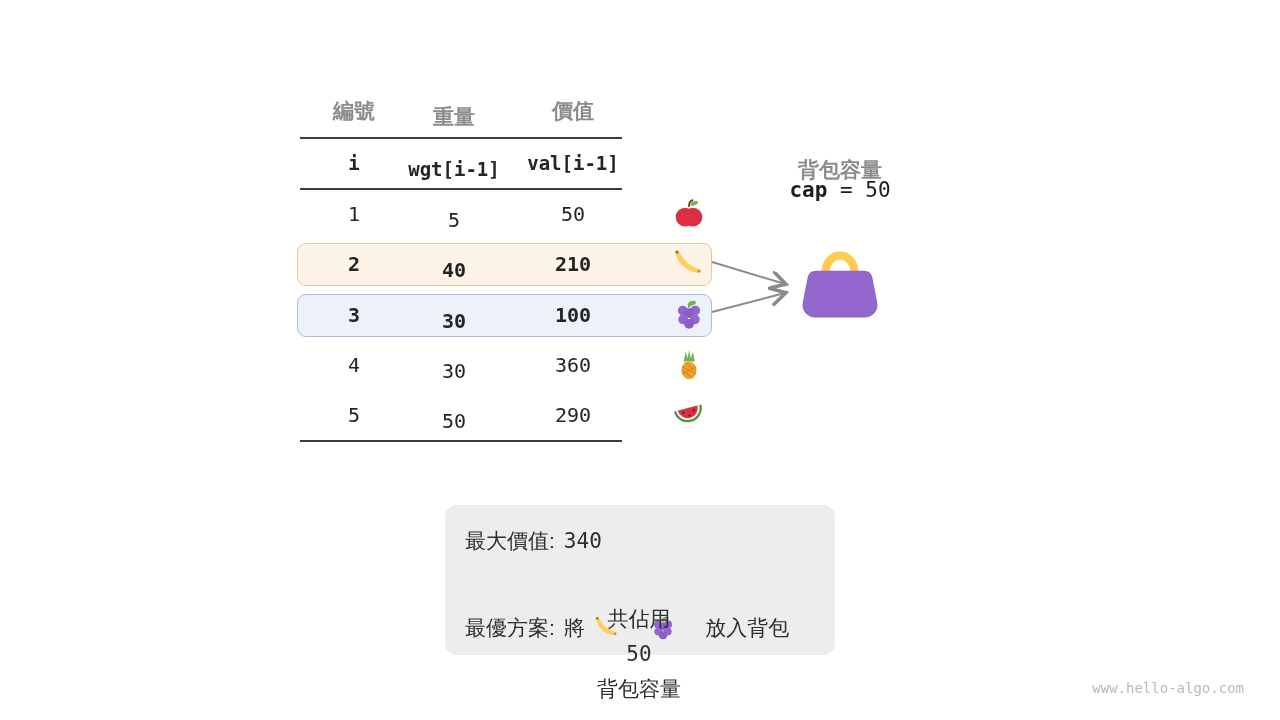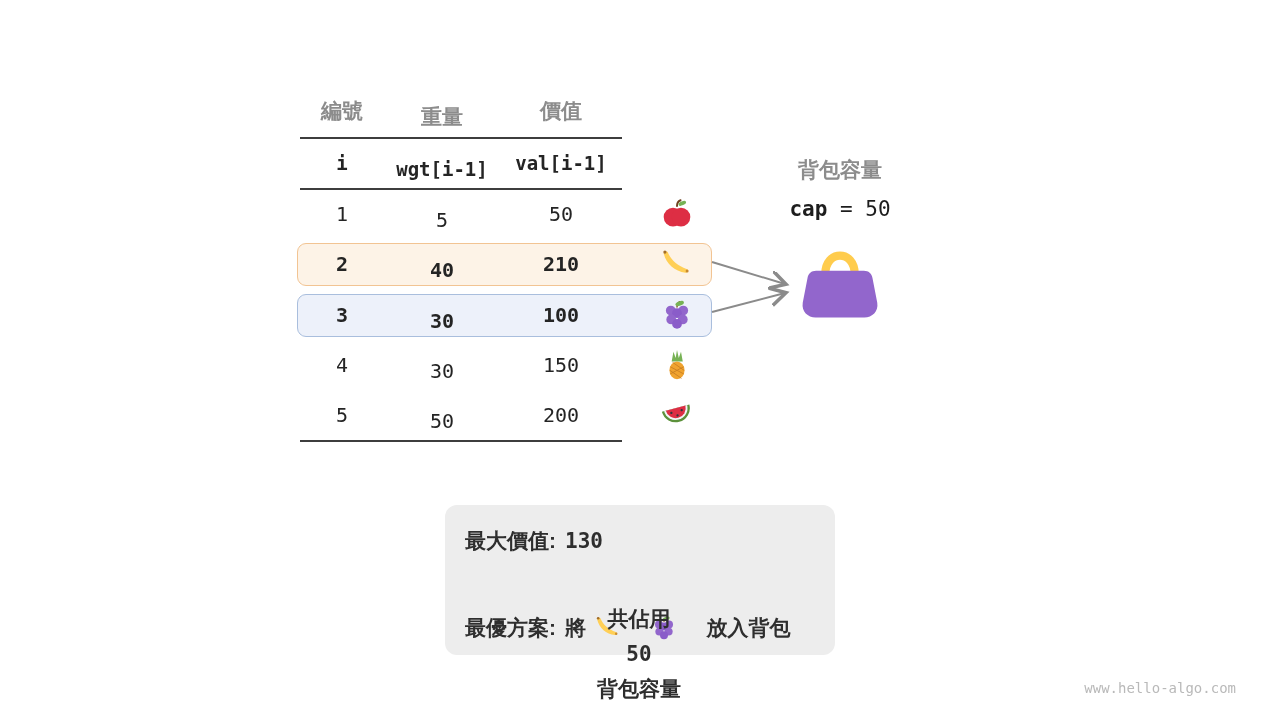--- a/index.html
+++ b/index.html
@@ -4,52 +4,52 @@
 <style>
   * { box-sizing: border-box; }
   html,body { margin:0; padding:0; background:#ffffff; }
   .stage {
     position:relative; width:1280px; height:720px; background:#ffffff;
     font-family:"Liberation Sans", sans-serif; color:#242424; overflow:hidden;
   }
   .mono { font-family:"DejaVu Sans Mono", monospace; }
 
   
-  .trow { position:absolute; left:300px; width:432px; height:50px;
+  .trow { position:absolute; left:312px; width:432px; height:50px;
           display:flex; align-items:center; text-align:center; font-size:20px;justify-content:flex-end; }
   .c1 { width:84px; }
   .c2 { width:116px;margin-top:12px; }
   .c3 { width:122px; }
   .c4 { width:110px; display:flex; justify-content:center; align-items:center; }
 
   .hdr-cn { color:#8c8c8c; font-weight:bold; font-size:21px; }
   .hdr-code { font-weight:bold; font-size:19px; }
   .num { font-family:"DejaVu Sans Mono", monospace; }
   .bold-row .num { font-weight:bold; }
 
   .hline { position:absolute; left:300px; width:322px; height:2px; background:#3d3d3d; }
 
   .hl { position:absolute; left:297px; width:415px; height:43px; border-radius:9px; }
   .hl-orange { background:#fdf3e7; border:1.5px solid #f2c493; }
   .hl-blue   { background:#edf1fa; border:1.5px solid #a9bedd; }
 
   .cap-label { position:absolute; left:770px; top:156px; width:140px; text-align:center;
                color:#8c8c8c; font-weight:bold; font-size:21px; }
-  .cap-line  { position:absolute; left:770px; top:197px; width:140px; text-align:center;
+  .cap-line  { position:absolute; left:770px; top:178px; width:140px; text-align:center;
                font-size:21px; color:#1d1d1d; }
   .cap-line .kw { font-weight:bold; }
 
   .summary-card { position:absolute; left:445px; top:505px; width:390px; height:150px;
                   background:#ededed; border-radius:12px; font-size:21px; color:#2e2e2e; }
-  .sline { position:absolute; left:20px; display:flex; align-items:center; gap:9px; white-space:pre;font-weight:bold; }
+  .sline { position:absolute; left:20px; display:flex; align-items:center; gap:9px; white-space:pre; }
   .s1 { top:22px; }
   .s2 { top:62px; }
   .s3 { top:100px; left:152px;flex-direction:column; }
 
-  .watermark { position:absolute; right:44px; top:680px; font-size:14px; color:#b9b9b9;
+  .watermark { position:absolute; right:36px; top:680px; font-size:14px; color:#b9b9b9;
                font-family:"DejaVu Sans Mono", monospace; }
 
   .icon-svg { display:block; }
 </style>
 </head>
 <body>
 
 <div class="stage">
 
   <div class="hl hl-orange" style="top:243px;"></div>
@@ -114,39 +114,39 @@
         <circle cx="11.5" cy="23" r="5.5" fill="#9266cc"></circle>
         <circle cx="24.5" cy="23" r="5.5" fill="#9266cc"></circle>
         <circle cx="18" cy="28" r="5.5" fill="#8a5cc9"></circle>
       </svg>
     </span>
   </div>
 
   <div class="trow" style="top:340px;">
     <span class="c1 num">4</span>
     <span class="c2 num">30</span>
-    <span class="c3 num">150</span>
+    <span class="c3 num">360</span>
     <span class="c4">
       <svg class="icon-svg" width="32" height="32" viewBox="0 0 36 36">
         <path d="M12 14 L14 3 L16.5 10 L18 1 L20 10 L22.5 3 L24.5 14 Z" fill="#77b255"></path>
         <ellipse cx="18" cy="24" rx="8.5" ry="10" fill="#f0a32f"></ellipse>
         <g stroke="#c97f23" stroke-width="1">
           <path d="M10.5 20 L25.5 28"></path>
           <path d="M10.5 28 L25.5 20"></path>
           <path d="M13 15 L26 24"></path>
           <path d="M10 24 L23 33"></path>
         </g>
       </svg>
     </span>
   </div>
 
   <div class="trow" style="top:390px;">
     <span class="c1 num">5</span>
     <span class="c2 num">50</span>
-    <span class="c3 num">200</span>
+    <span class="c3 num">290</span>
     <span class="c4">
       <svg class="icon-svg" width="32" height="32" viewBox="0 0 36 36">
         <g transform="rotate(-15 18 16)">
           <path d="M2 10 A16 16 0 0 0 34 10 Z" fill="#5c913b"></path>
           <path d="M4.6 10 A13.4 13.4 0 0 0 31.4 10 Z" fill="#f2f6f7"></path>
           <path d="M6.6 10 A11.4 11.4 0 0 0 29.4 10 Z" fill="#dd2e44"></path>
           <circle cx="12" cy="14" r="1.3" fill="#31373d"></circle>
           <circle cx="24" cy="14" r="1.3" fill="#31373d"></circle>
           <circle cx="18" cy="18.5" r="1.3" fill="#31373d"></circle>
         </g>
@@ -170,21 +170,21 @@
   <div class="cap-line mono"><span class="kw">cap</span><span> = 50</span></div>
 
   <svg style="position:absolute; left:794px; top:230px;" width="92" height="96" viewBox="0 0 100 100">
     <path d="M34 46 C34 19 66 19 66 46" fill="none" stroke="#ffcc4d" stroke-width="9" stroke-linecap="round"></path>
     <path d="M24 42 L76 42 C81 42 84.5 45 85.3 50 L90.5 77 C92 86.5 85 93 76.5 93 L23.5 93 C15 93 8 86.5 9.5 77 L14.7 50 C15.5 45 19 42 24 42 Z" fill="#9266cc"></path>
   </svg>
 
   <div class="summary-card">
     <div class="sline s1">
       <span>最大價值:</span>
-      <span class="mono">130</span>
+      <span class="mono">340</span>
     </div>
     <div class="sline s2">
       <span>最優方案:</span>
       <span>將</span>
       <span>
         <svg class="icon-svg" width="26" height="26" viewBox="0 0 36 36">
           <path d="M7.5 4.5 C5.5 2.5 2.5 4 3.2 6.8 C5.8 17.5 15.5 26.5 27.5 27.8 C30.8 28.1 31.5 24.5 28.8 23.5 C18.5 19.8 11 13.5 7.5 4.5 Z" fill="#ffcf56"></path>
           <circle cx="4.4" cy="4.6" r="1.8" fill="#a36d28"></circle>
           <circle cx="29.4" cy="25.9" r="1.7" fill="#c98a2e"></circle>
         </svg>

